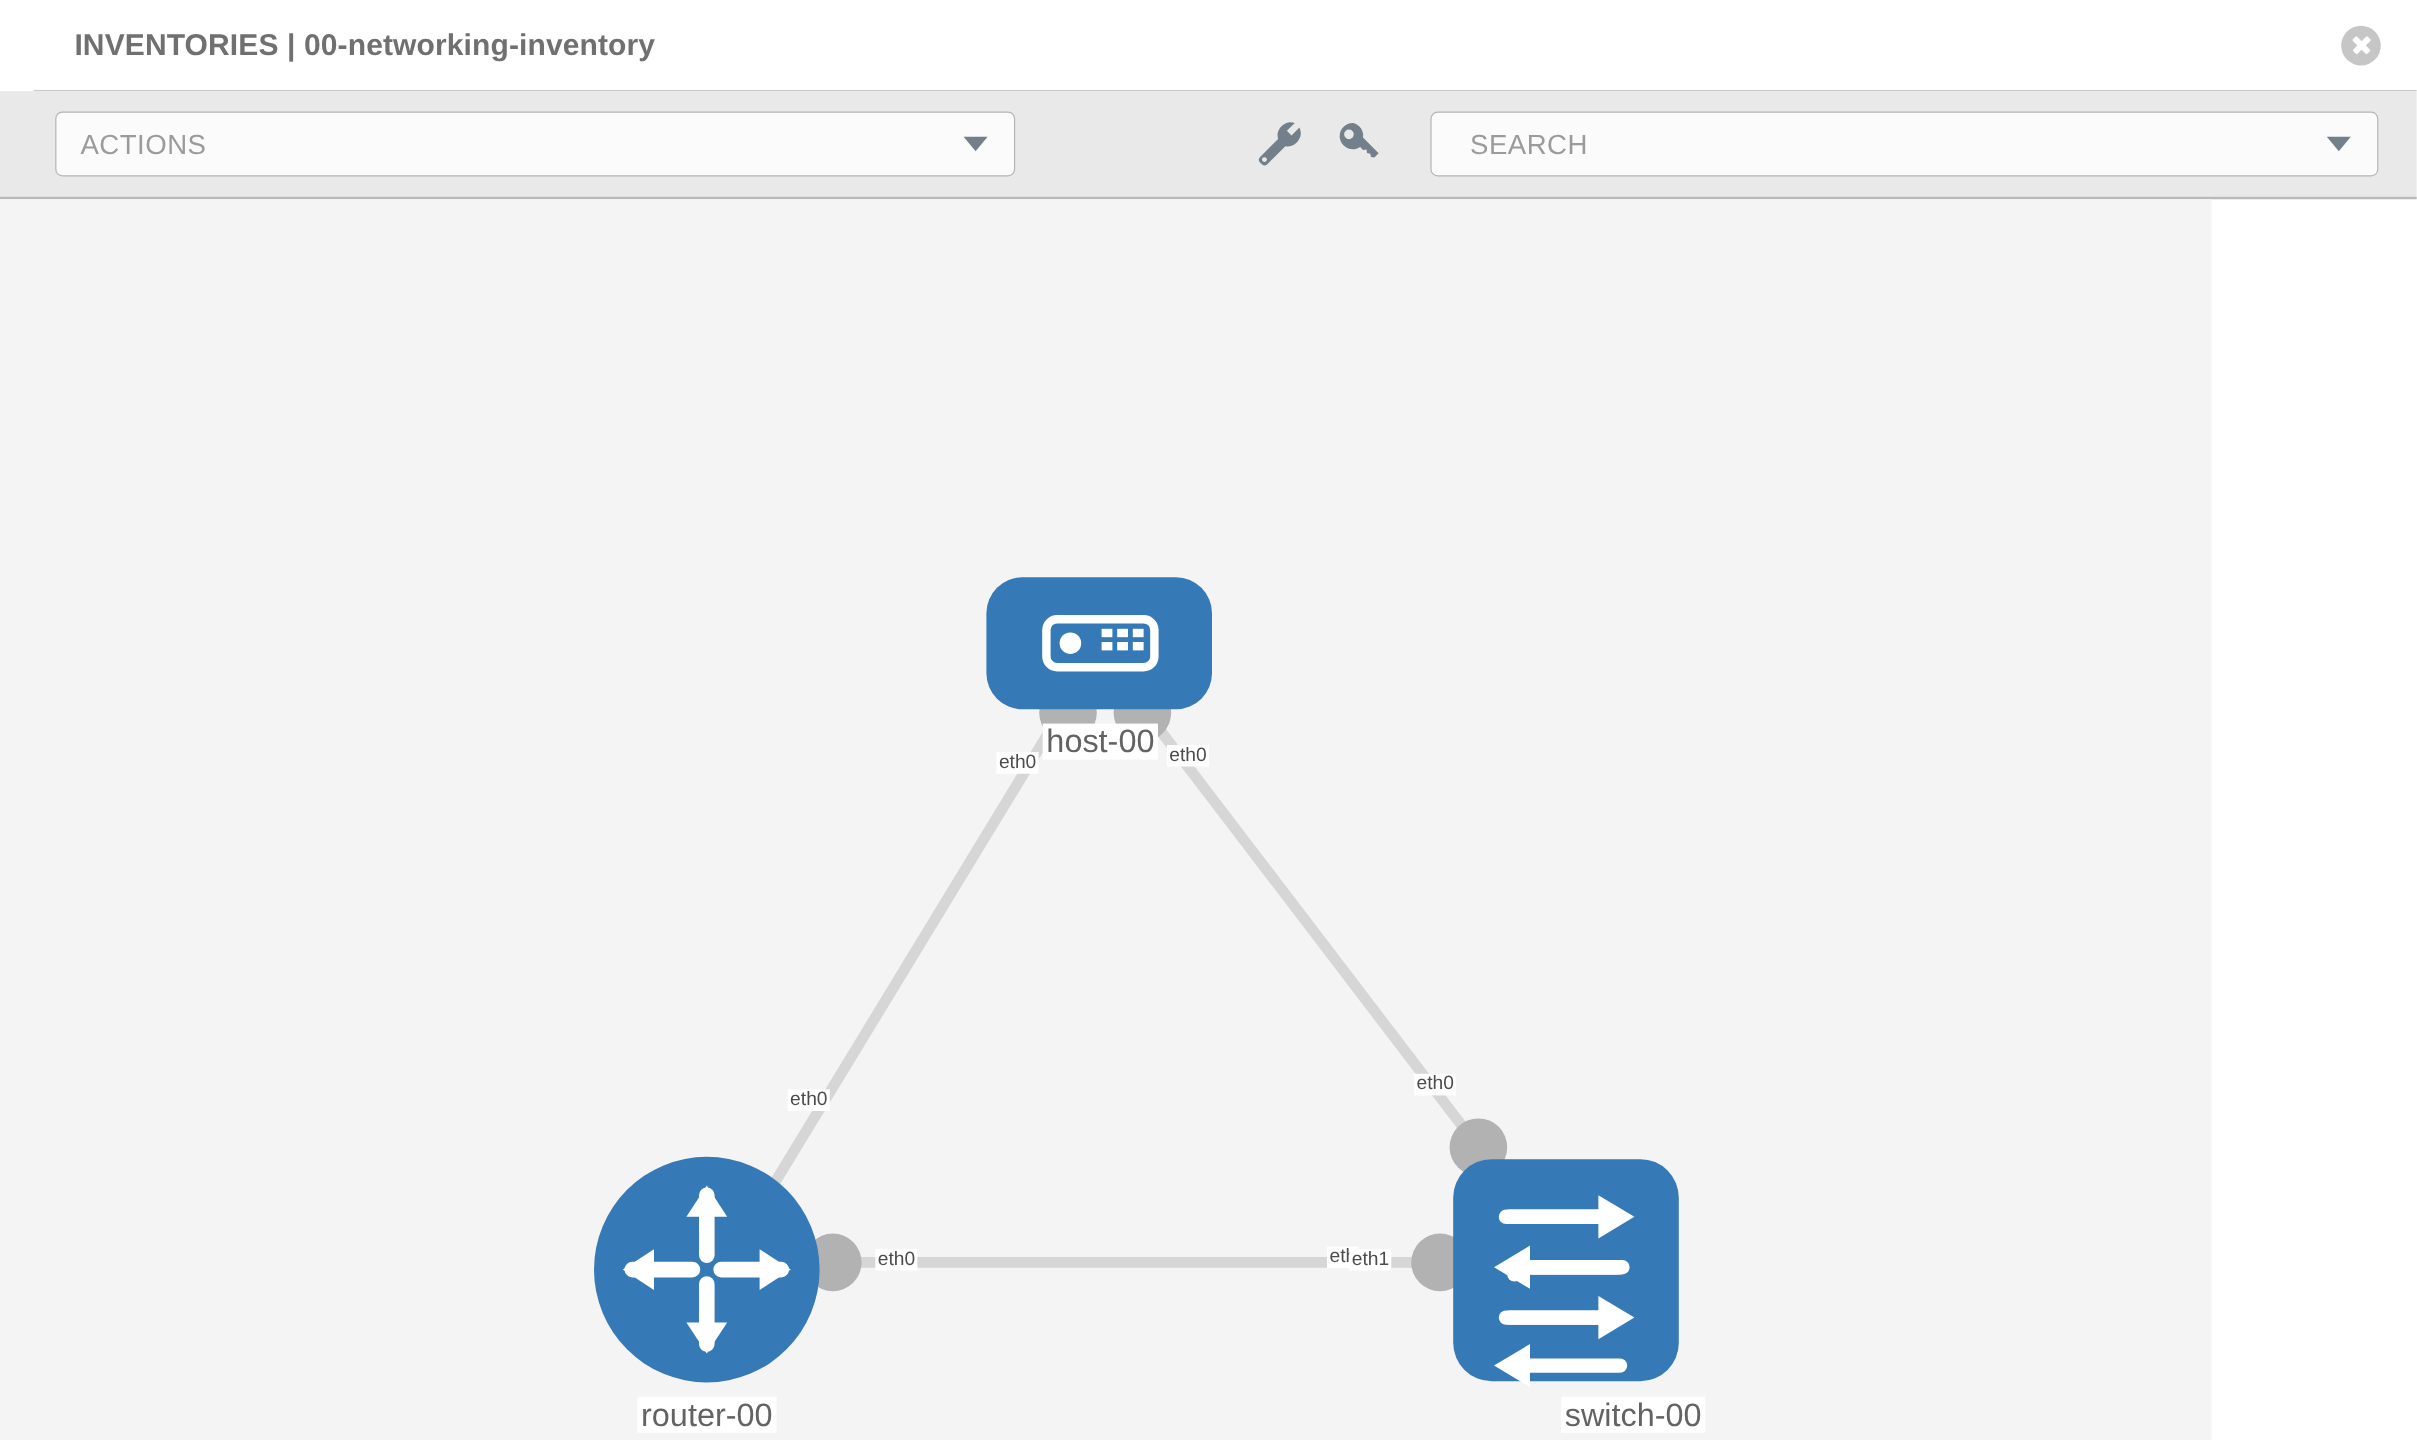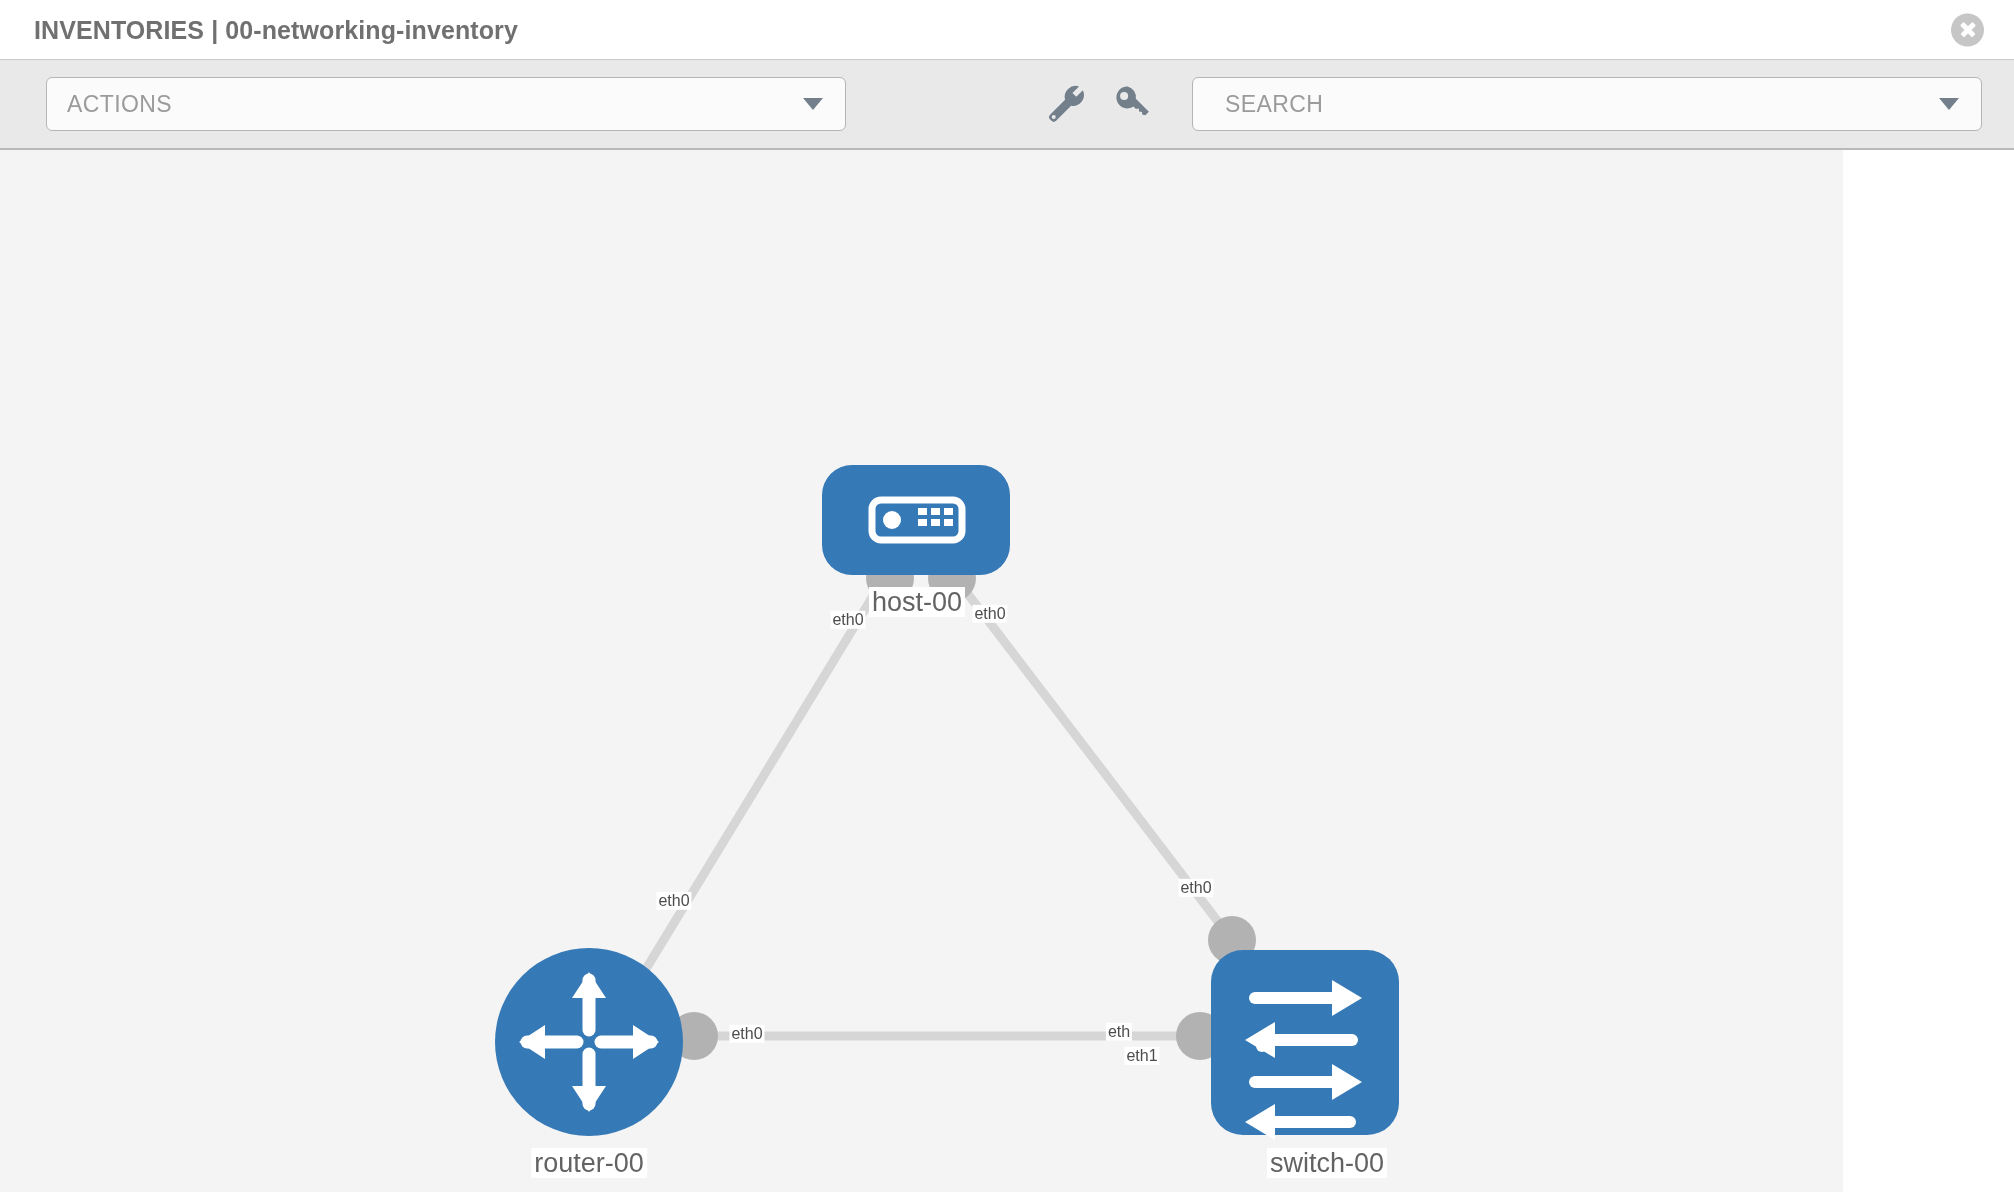--- a/index.html
+++ b/index.html
@@ -7,23 +7,24 @@
     margin: 0; padding: 0;
     width: 2014px; height: 1200px;
     overflow: hidden;
     background: #ffffff;
     font-family: "Liberation Sans", sans-serif;
   }
 
   
   .header {
     position: relative;
-    height: 60px;
+    height: 76px;
     background: #ffffff;
     border-bottom: 1px solid #c9c9c9;
+    margin-left: 28px;
   }
   .page-title {
     position: absolute;
     left: 34px; top: 50%;
     transform: translateY(-50%);
     font-size: 25px;
     font-weight: bold;
     color: #707070;
     letter-spacing: 0.1px;
     white-space: nowrap;
@@ -231,23 +232,23 @@
       <g stroke="#ffffff" stroke-width="12" stroke-linecap="round" fill="none">
         <line x1="1268" y1="890" x2="1350" y2="890"></line>
         <line x1="1268" y1="972" x2="1350" y2="972"></line>
         <line x1="1258" y1="932" x2="1340" y2="932"></line>
       </g>
     </g>
   </svg>
 
   <div class="node-label" style="left:917px; top:437px;">host-00</div>
   <div class="node-label" style="left:589px; top:998px;">router-00</div>
-  <div class="node-label" style="left:1327px; top:998px;">switch-00</div>
+  <div class="node-label" style="left:1361px; top:998px;">switch-00</div>
 
   <div class="edge-label" style="left:848px;  top:470px;">eth0</div>
   <div class="edge-label" style="left:990px;  top:464px;">eth0</div>
   <div class="edge-label" style="left:674px;  top:751px;">eth0</div>
   <div class="edge-label" style="left:1196px; top:738px;">eth0</div>
   <div class="edge-label" style="left:747px;  top:884px;">eth0</div>
   <div class="edge-label" style="left:1119px; top:882px;">eth</div>
-  <div class="edge-label" style="left:1142px; top:906px;">eth1</div>
+  <div class="edge-label" style="left:1142px; top:884px;">eth1</div>
 
 </div>
 
 </body></html>

